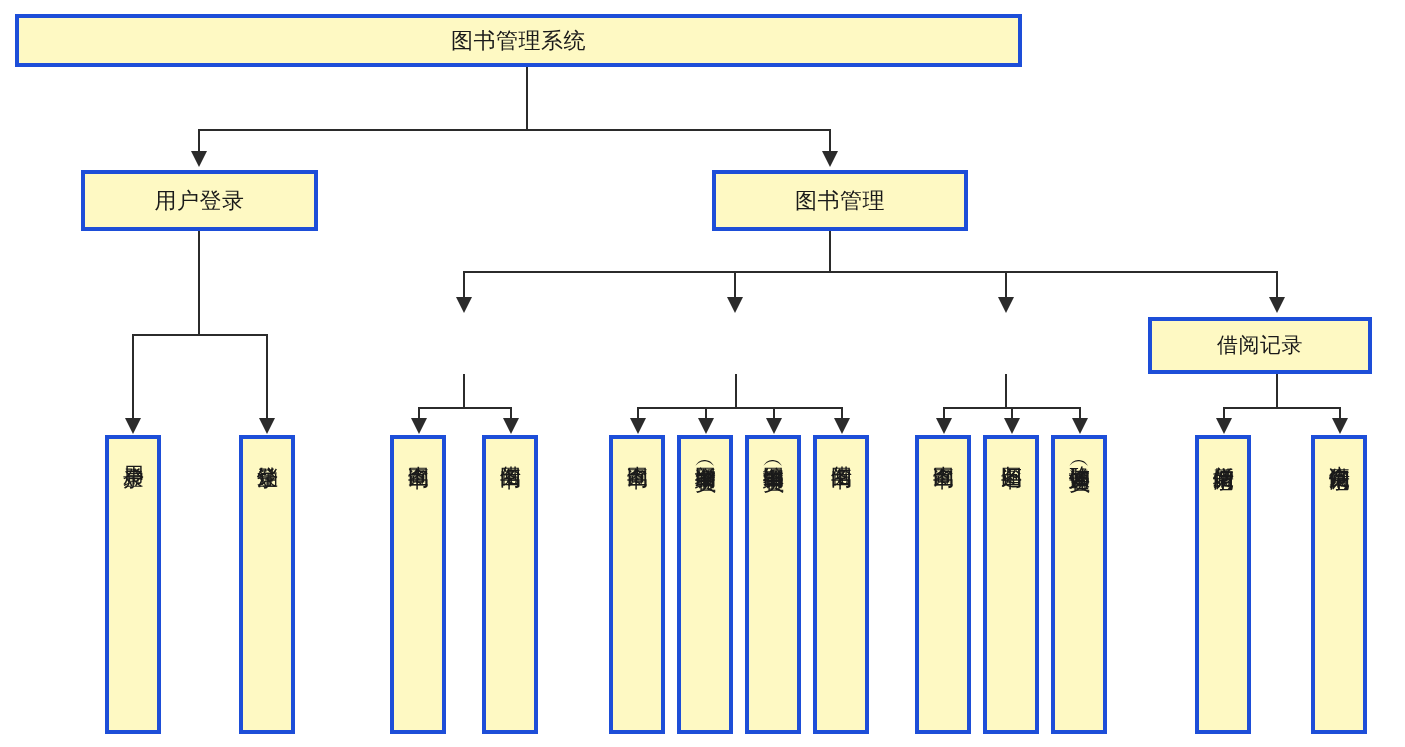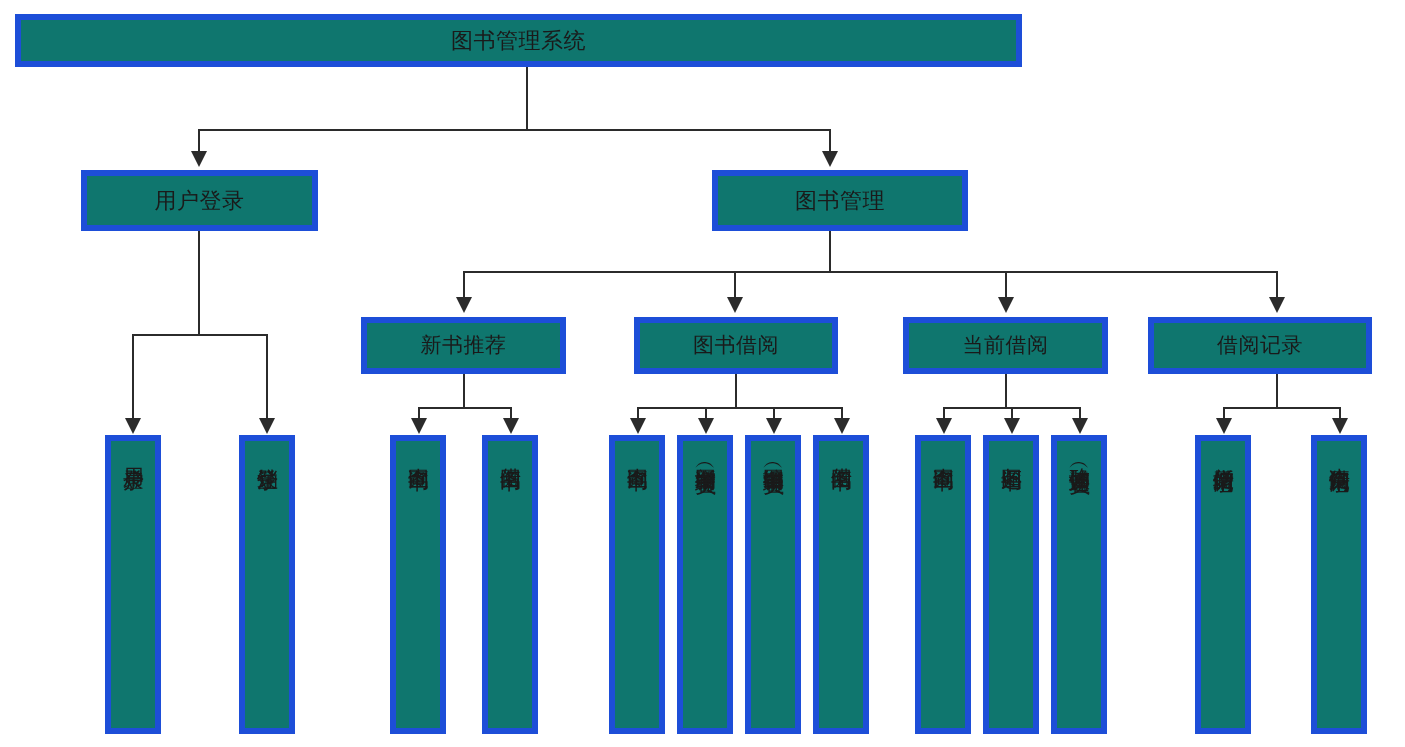--- a/index.html
+++ b/index.html
@@ -11,22 +11,22 @@
     position: relative;
     width: 1405px;
     height: 747px;
     background: #ffffff;
     font-family: "DejaVu Sans", "Liberation Sans", sans-serif;
     overflow: hidden;
   }
   .node {
     position: absolute;
     box-sizing: border-box;
-    border: 6px solid #1d4ed8;
-    background: #0f766e;
+    border: 4px solid #1d4ed8;
+    background: #fef9c3;
     display: flex;
     align-items: center;
     justify-content: center;
     color: #1a1a1a;
   }
   .node .label {
     font-size: 21px;
     line-height: 1.25;
     letter-spacing: 0.5px;
     white-space: nowrap;
@@ -112,29 +112,20 @@
   <div class="edge h" style="left:463px; top:271px; width:814px;"></div>
   <div class="edge v" style="left:463px; top:271px; height:28px;"></div>
   <div class="arrow" style="left:456px; top:297px;"></div>
   <div class="edge v" style="left:734px; top:271px; height:28px;"></div>
   <div class="arrow" style="left:727px; top:297px;"></div>
   <div class="edge v" style="left:1005px; top:271px; height:28px;"></div>
   <div class="arrow" style="left:998px; top:297px;"></div>
   <div class="edge v" style="left:1276px; top:271px; height:28px;"></div>
   <div class="arrow" style="left:1269px; top:297px;"></div>
 
-  <div class="node level2" style="left:361px; top:317px; width:205px; height:57px;">
-    <span class="label">新书推荐</span>
-  </div>
-  <div class="node level2" style="left:634px; top:317px; width:204px; height:57px;">
-    <span class="label">图书借阅</span>
-  </div>
-  <div class="node level2" style="left:903px; top:317px; width:205px; height:57px;">
-    <span class="label">当前借阅</span>
-  </div>
   <div class="node level2" style="left:1148px; top:317px; width:224px; height:57px;">
     <span class="label">借阅记录</span>
   </div>
 
   <div class="edge v" style="left:463px; top:374px; height:34px;"></div>
   <div class="edge h" style="left:418px; top:407px; width:92px;"></div>
   <div class="edge v" style="left:418px; top:407px; height:13px;"></div>
   <div class="arrow" style="left:411px; top:418px;"></div>
   <div class="edge v" style="left:510px; top:407px; height:13px;"></div>
   <div class="arrow" style="left:503px; top:418px;"></div>

